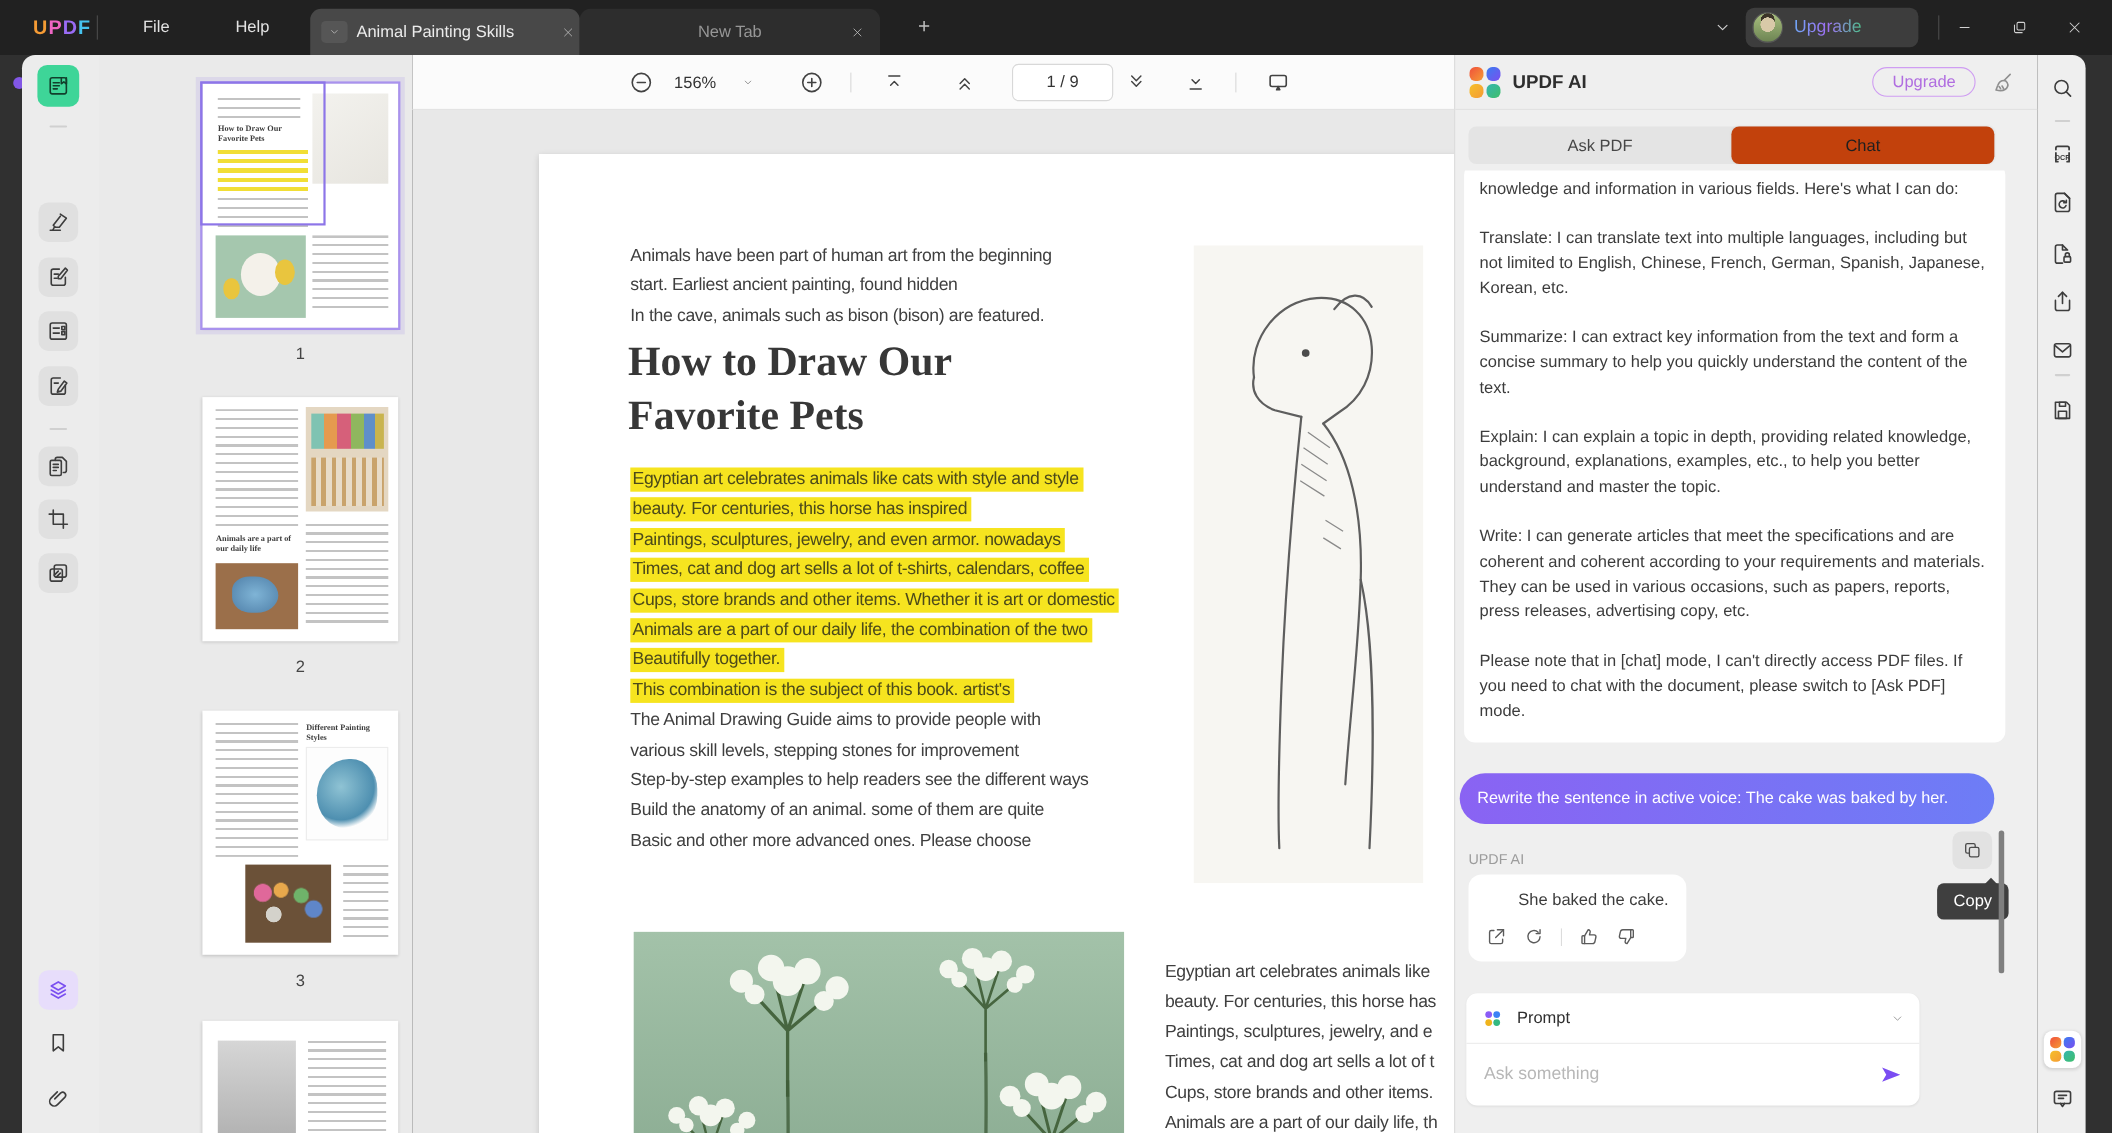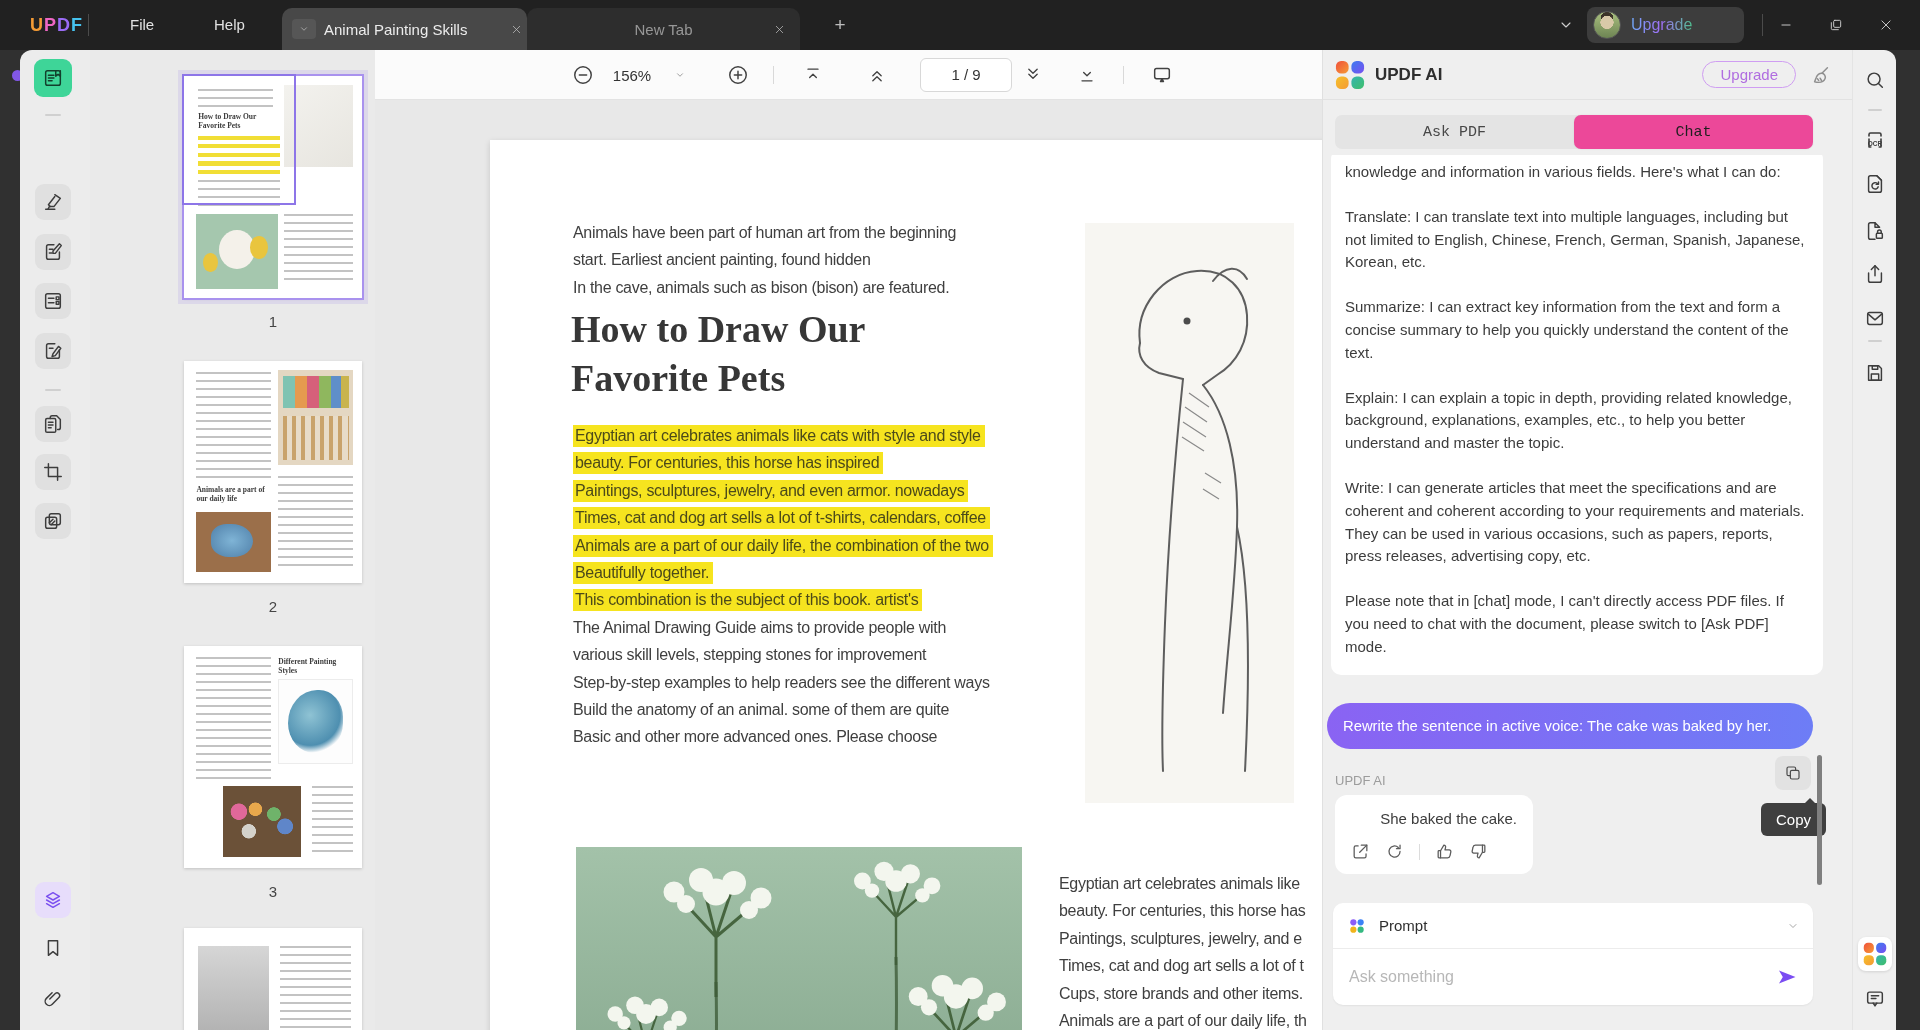--- a/index.html
+++ b/index.html
@@ -68,37 +68,37 @@
   .pdf-text { position:absolute; font-size:16px; line-height:27.4px; letter-spacing:-0.3px; color:#3f3f3f; white-space:nowrap; }
   #headline { position:absolute; left:81px; top:165px; font-family:"Liberation Serif",serif; font-weight:bold; font-size:38px; line-height:49px; color:#373737; white-space:nowrap; }
   .hl { background:#f6e41f; color:#4c4a1a; padding:2px 4px 3px 2px; }
 
   
   #ai-panel { left:1322px; top:50px; width:530px; height:980px; background:#efefef; border-left:1px solid #e0e0e0; }
   #ai-header { position:absolute; left:0; top:0; width:100%; height:50px; display:flex; align-items:center; padding:0 20px 0 12px; border-bottom:1px solid #e2e2e2; }
   #ai-title { margin-left:10px; font-size:17px; font-weight:bold; color:#2e2e2e; }
   #upgrade-pill { margin-left:auto; border:1px solid #cf9df2; color:#b06de0; border-radius:16px; padding:4px 17px; font-size:15px; background:transparent; }
   #broom-btn { margin-left:14px; color:#8f8f8f; }
-  #ai-tabs { position:absolute; left:12px; top:65px; width:478px; height:34px; background:#e4e4e4; border-radius:7px; display:flex;font-family:Liberation Mono, monospace; }
+  #ai-tabs { position:absolute; left:12px; top:65px; width:478px; height:34px; background:#e4e4e4; border-radius:7px; display:flex; }
   .seg { flex:1; display:flex; align-items:center; justify-content:center; font-size:15px; color:#474747; border-radius:7px; }
-  .seg.active { background:#ec4899; color:#1f1f1f; box-shadow:0 0 2px rgba(0,0,0,.08); }
+  .seg.active { background:#c2410c; color:#1f1f1f; box-shadow:0 0 2px rgba(0,0,0,.08); }
   #chat-scroll { position:absolute; left:0; top:105px; width:530px; height:730px; overflow:hidden; }
   #ai-msg { position:absolute; left:8px; top:-6px; width:492px; background:#fff; border-radius:10px; padding:12px 14px 16px; font-size:15px; line-height:22.8px; color:#3c3c3c; }
   #ai-msg p + p { margin-top:22px; }
   #user-bubble { position:absolute; left:4px; top:548px; width:486px; height:46px; border-radius:23px; background:linear-gradient(90deg,#8a63f3,#6d7df6); color:#fff; font-size:14.8px; display:flex; align-items:center; padding:0 16px; white-space:nowrap; overflow:hidden; }
   #sender-label { position:absolute; left:12px; top:618px; font-size:13px; color:#9c9c9c; }
   #copy-btn { position:absolute; left:452px; top:601px; width:36px; height:34px; background:#e2e2e2; border-radius:8px; display:flex; align-items:center; justify-content:center; color:#4a4a4a; }
   #copy-tooltip { position:absolute; left:438px; top:648px; background:#3f3f3f; color:#fff; font-size:15px; padding:8px 15px; border-radius:6px; }
   #copy-tooltip::before { content:""; position:absolute; top:-11px; left:66%; border:6px solid transparent; border-bottom-color:#3f3f3f; }
   #resp-card { position:absolute; left:12px; top:640px; width:198px; background:#fff; border-radius:12px; padding:15px 16px 13px; }
   #resp-text { font-size:15px; color:#3c3c3c;text-align:right; }
   #resp-actions { display:flex; align-items:center; gap:15px; margin-top:15px; color:#5b5b5b; }
   .ra-div { width:1px; height:16px; background:#dcdcdc; }
   #scroll-thumb { position:absolute; left:494px; top:600px; width:5px; height:130px; background:#7f7f7f; border-radius:3px; }
-  #prompt-card { position:absolute; left:10px; top:853px; width:480px; height:102px; background:#fff; border-radius:10px; box-shadow:0 1px 2px rgba(0,0,0,.06); }
+  #prompt-card { position:absolute; left:10px; top:853px; width:412px; height:102px; background:#fff; border-radius:10px; box-shadow:0 1px 2px rgba(0,0,0,.06); }
   #prompt-row { height:46px; display:flex; align-items:center; padding:0 14px; border-bottom:1px solid #ececec; }
   #prompt-label { margin-left:12px; font-size:15px; color:#2f2f2f; }
   #prompt-caret { margin-left:auto; color:#909090; }
   #input-row { height:55px; display:flex; align-items:center; padding:0 14px 0 16px; }
   #ask-input { flex:1; border:none; outline:none; font-size:16px; color:#333; font-family:"Liberation Sans",sans-serif; background:transparent; }
   #ask-input::placeholder { color:#b7b7b7; }
 
   
   #right-sidebar { left:1852px; top:50px; width:44px; height:980px; background:#efefef; border-left:1px solid #e4e4e4; border-radius:0 12px 0 0; }
   .rbtn { position:absolute; left:5px; width:34px; height:34px; display:flex; align-items:center; justify-content:center; color:#3d3d3d; border-radius:8px; }
@@ -383,20 +383,21 @@
     </div>
     <div id="headline">
       <div>How to Draw Our</div>
       <div>Favorite Pets</div>
     </div>
     <div class="pdf-text" style="left:83px;top:282px;">
       <div><span class="hl">Egyptian art celebrates animals like cats with style and style</span></div>
       <div><span class="hl">beauty. For centuries, this horse has inspired</span></div>
       <div><span class="hl">Paintings, sculptures, jewelry, and even armor. nowadays</span></div>
       <div><span class="hl">Times, cat and dog art sells a lot of t-shirts, calendars, coffee</span></div>
+      <div><span class="hl">Cups, store brands and other items. Whether it is art or domestic</span></div>
       <div><span class="hl">Animals are a part of our daily life, the combination of the two</span></div>
       <div><span class="hl">Beautifully together.</span></div>
       <div><span class="hl">This combination is the subject of this book. artist's</span></div>
       <div>The Animal Drawing Guide aims to provide people with</div>
       <div>various skill levels, stepping stones for improvement</div>
       <div>Step-by-step examples to help readers see the different ways</div>
       <div>Build the anatomy of an animal. some of them are quite</div>
       <div>Basic and other more advanced ones. Please choose</div>
     </div>
 

